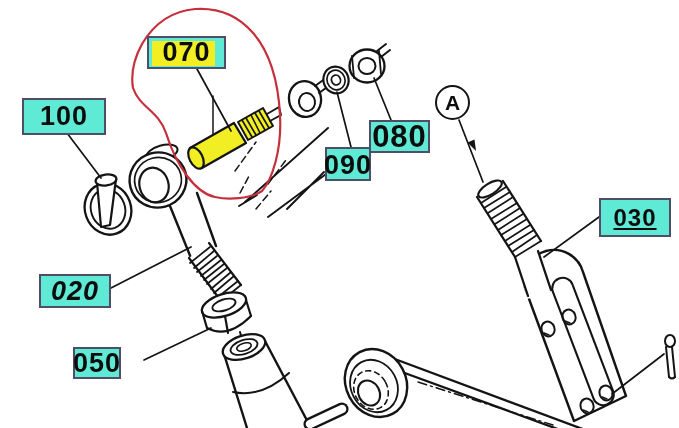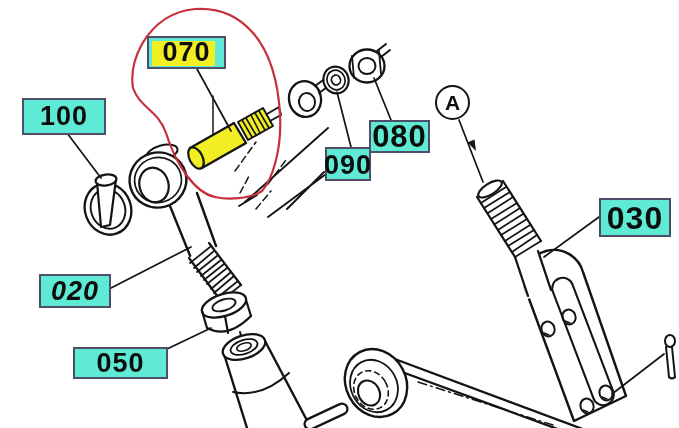--- a/index.html
+++ b/index.html
@@ -176,29 +176,29 @@
   </div>
 
   <div class="plabel" style="left:325px;top:147px;width:46px;height:34px;align-items:flex-end;">
     <span class="txt">090</span>
   </div>
 
   <div class="plabel" style="left:369px;top:120px;width:61px;height:33px;font-size:31px;">
     <span class="txt">080</span>
   </div>
 
-  <div class="plabel" style="left:599px;top:198px;width:72px;height:39px;font-size:32px;">
+  <div class="plabel" style="left:599px;top:198px;width:72px;height:39px;font-size:24px;text-decoration:underline;">
     <span class="txt">030</span>
   </div>
 
   <div class="plabel" style="left:39px;top:274px;width:72px;height:34px;font-style:italic;">
     <span class="txt">020</span>
   </div>
 
-  <div class="plabel" style="left:73px;top:347px;width:95px;height:32px;">
+  <div class="plabel" style="left:73px;top:347px;width:48px;height:32px;">
     <span class="txt">050</span>
   </div>
 
   <div class="view-marker" style="left:435px;top:85px;">
     <span>A</span>
   </div>
 
 </div>
 
 </body></html>

